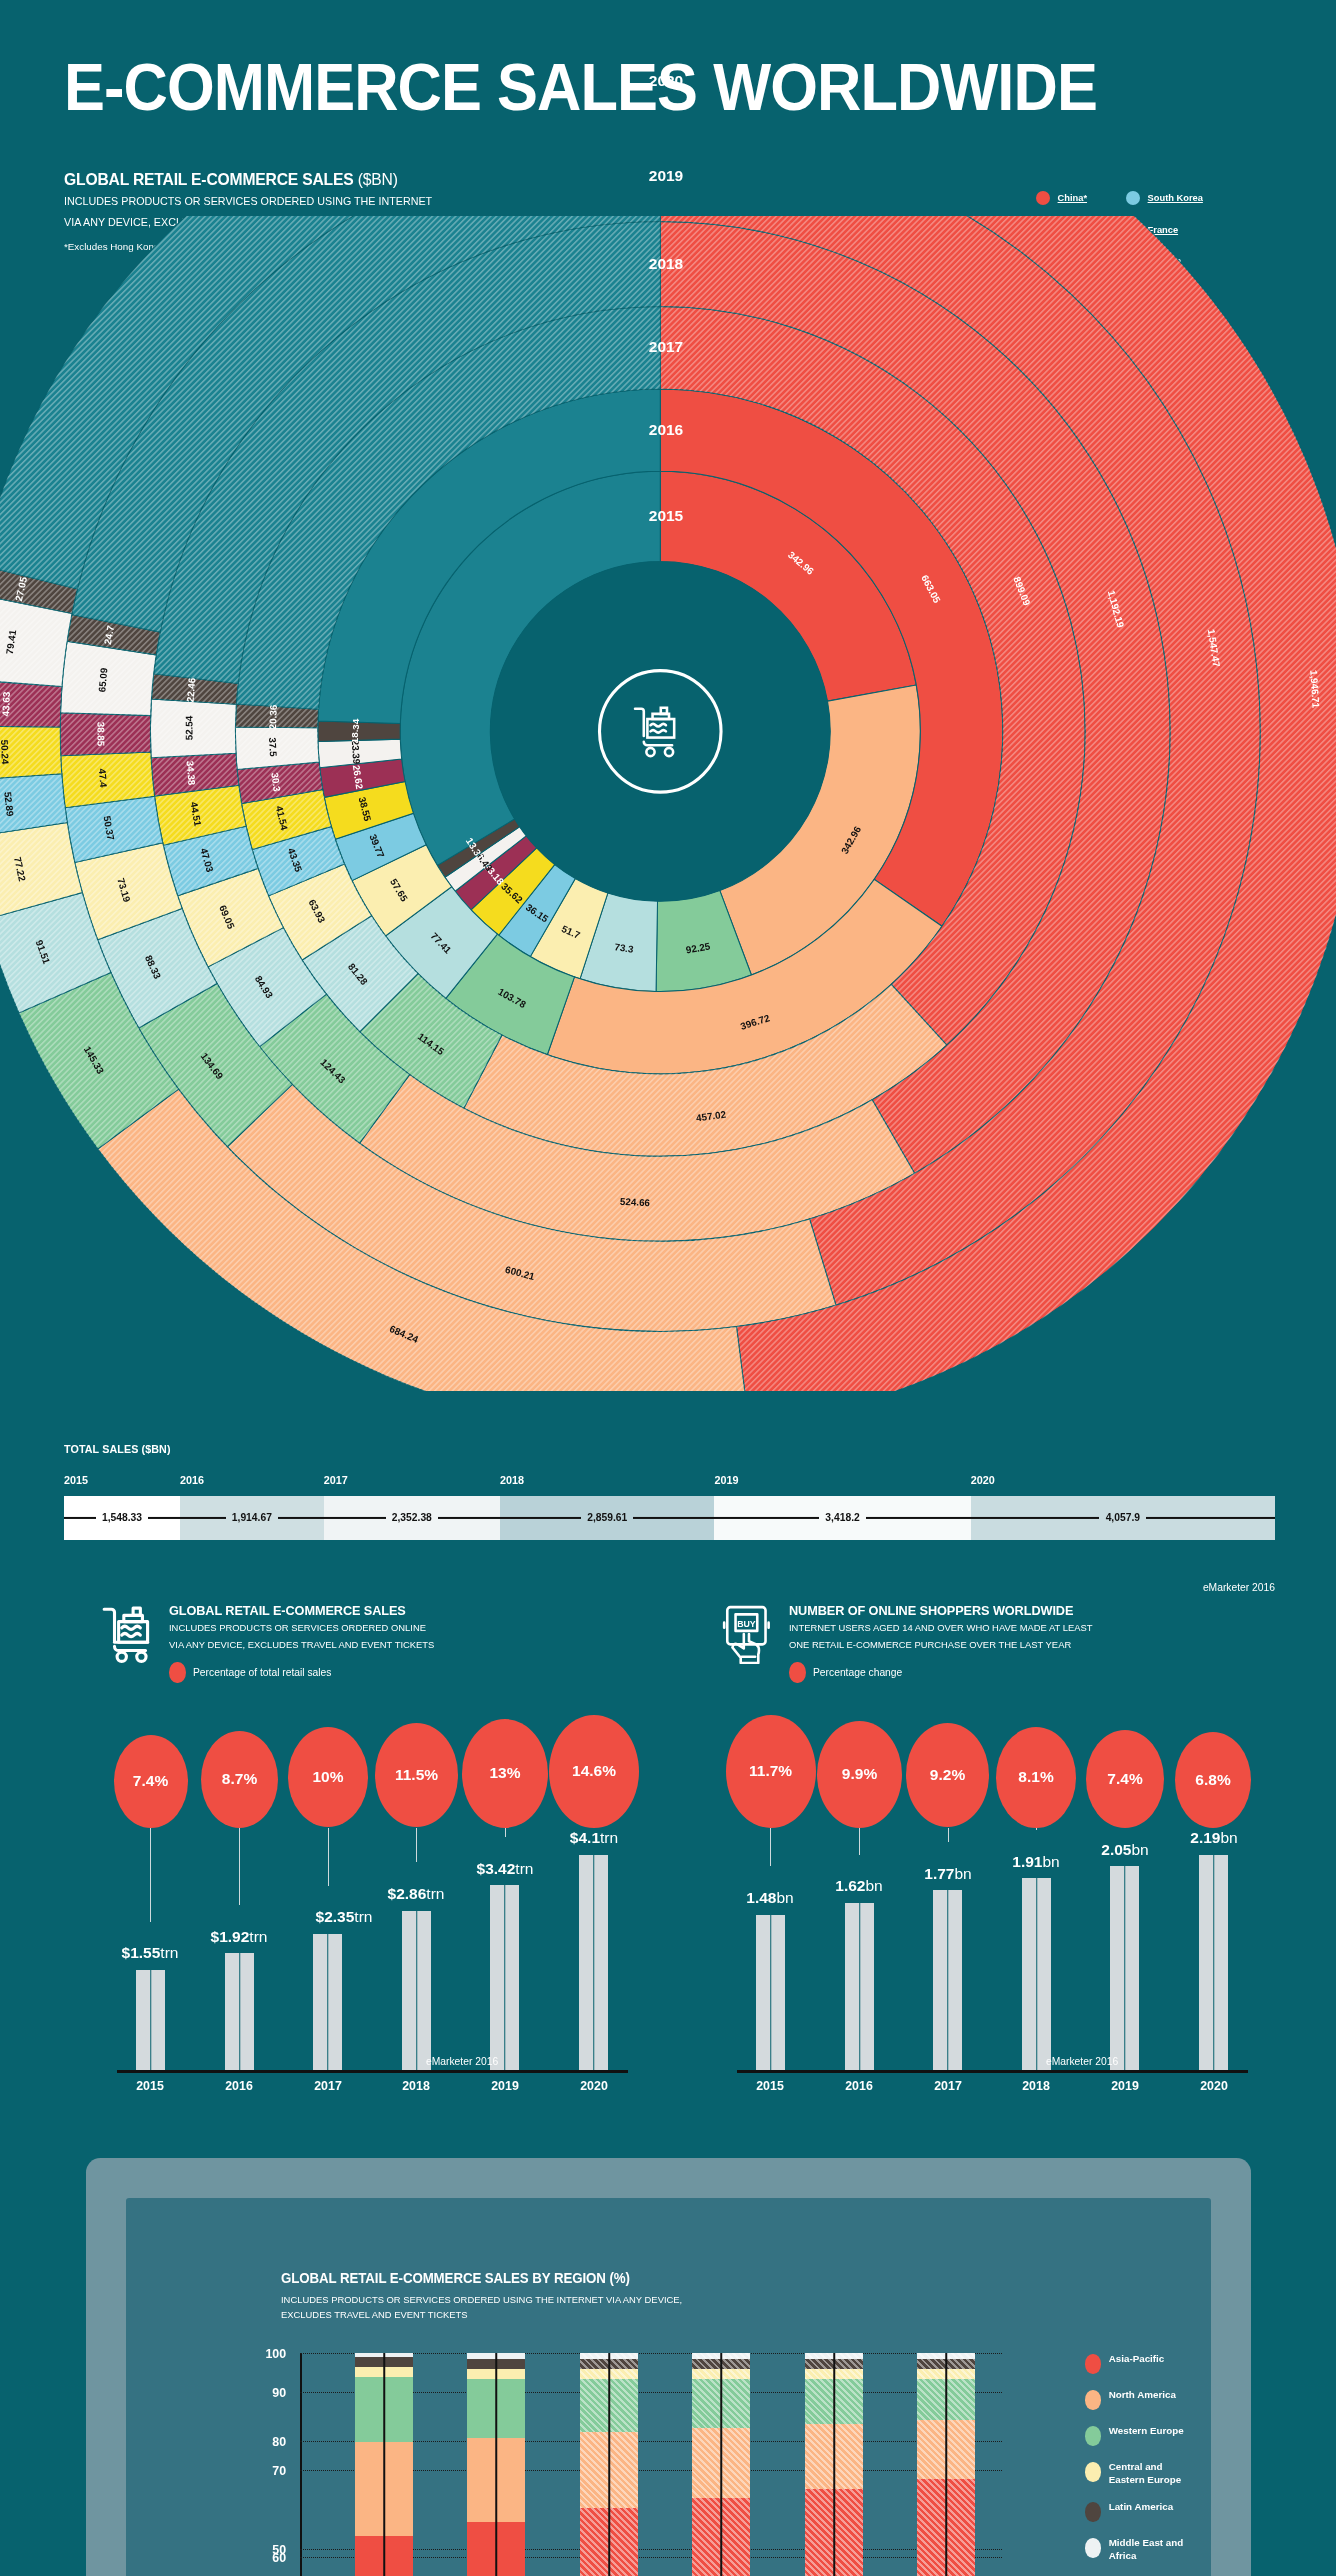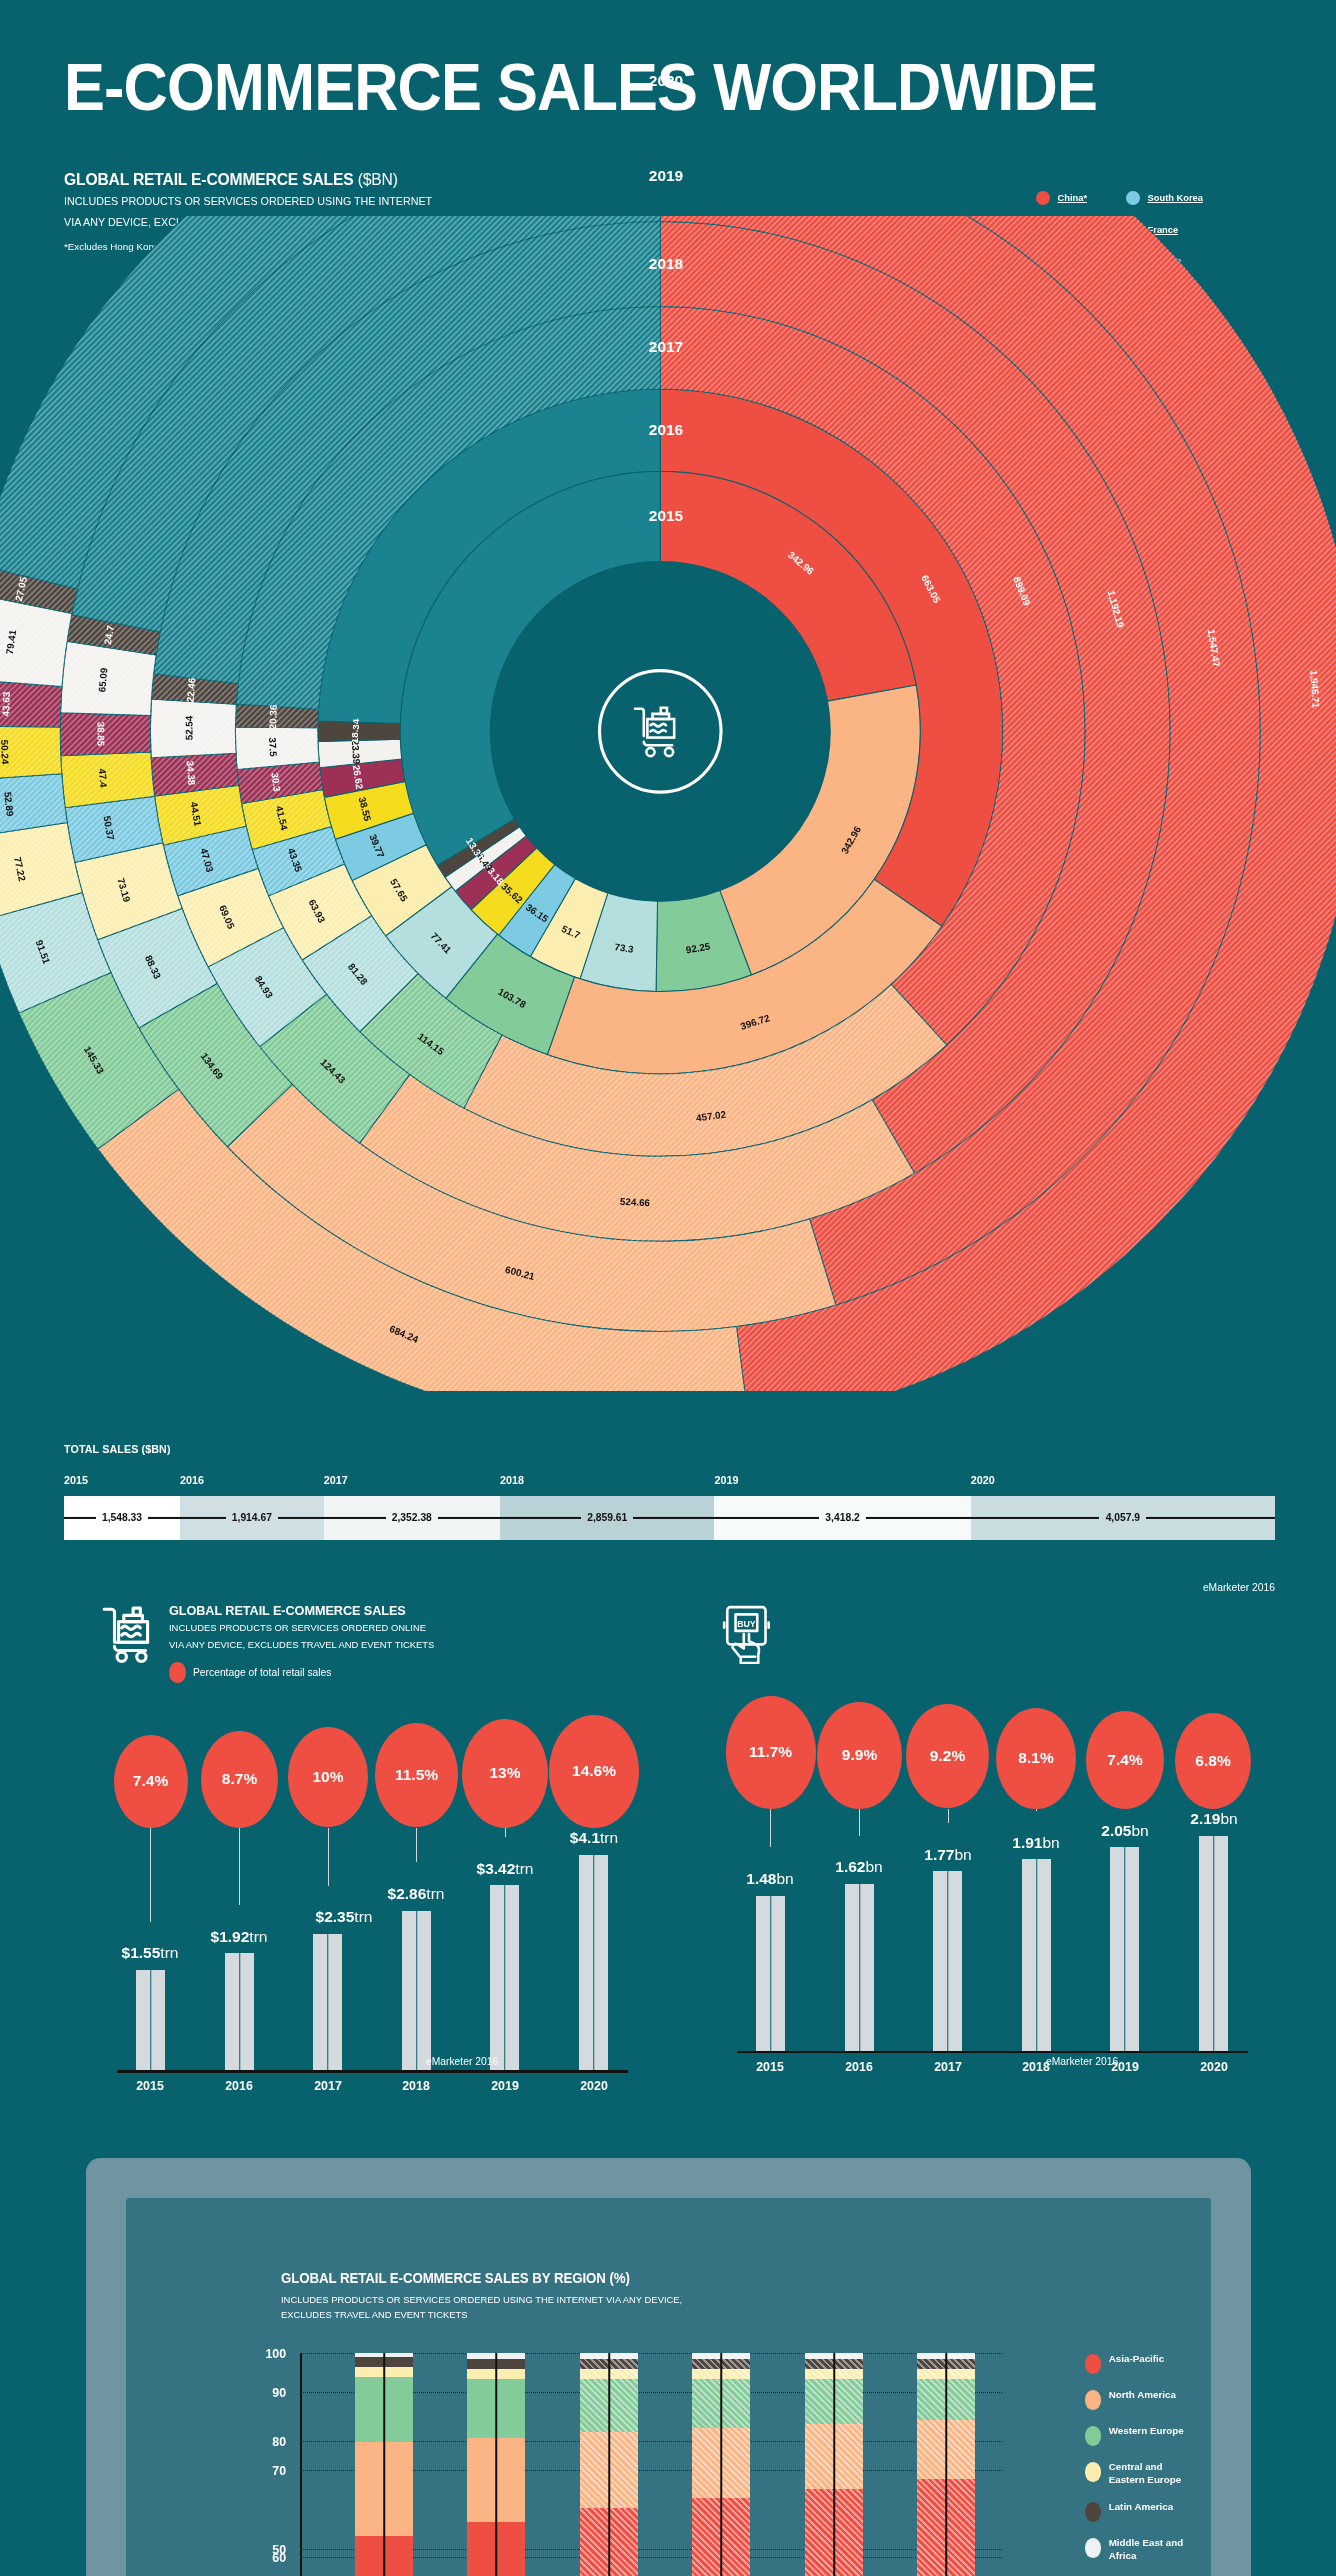--- a/index.html
+++ b/index.html
@@ -529,20 +529,29 @@
       <svg class="mid-icon" viewBox="0 0 110 118">
         <g fill="none" stroke="#ffffff" stroke-width="5" stroke-linecap="round" stroke-linejoin="round">
           <rect x="12" y="8" width="74" height="72" rx="6"></rect>
           <rect x="28" y="22" width="42" height="32"></rect>
           <path d="M6 38 v10 M92 38 v10"></path>
           <path d="M44 60 v28 l-12 -8 q-8 -4 -10 6 l16 20 v10 h34 v-16 q4 -14 -4 -20 l-14 -6 v-14"></path>
           <path d="M40 104 h26"></path>
         </g>
         <text x="49" y="46" font-size="17" font-weight="700" fill="#ffffff" text-anchor="middle" font-family="Liberation Sans, sans-serif">BUY</text>
       </svg>
+      <div>
+        <div class="mid-title">NUMBER OF ONLINE SHOPPERS WORLDWIDE</div>
+        <div class="mid-sub">INTERNET USERS AGED 14 AND OVER WHO HAVE MADE AT LEAST</div>
+        <div class="mid-sub">ONE RETAIL E-COMMERCE PURCHASE OVER THE LAST YEAR</div>
+        <div class="mid-legend">
+          <div class="dot"></div>
+          <div class="txt">Percentage change</div>
+        </div>
+      </div>
     </div>
     <div class="bubble-row" id="bubbles-right">
         <div class="bubble" style="width: 90px; height: 113px; left: 4.6px; top: 16px;">11.7%</div>
         <div class="bubble" style="width: 85px; height: 107px; left: 96px; top: 22px;">9.9%</div>
         <div class="bubble" style="width: 83px; height: 104px; left: 185px; top: 24.4px;">9.2%</div>
         <div class="bubble" style="width: 80px; height: 101px; left: 275px; top: 28px;">8.1%</div>
         <div class="bubble" style="width: 78px; height: 98px; left: 365px; top: 31px;">7.4%</div>
         <div class="bubble" style="width: 76px; height: 96px; left: 454px; top: 33px;">6.8%</div>
       </div>
     <div class="bars-area" id="bars-right">

